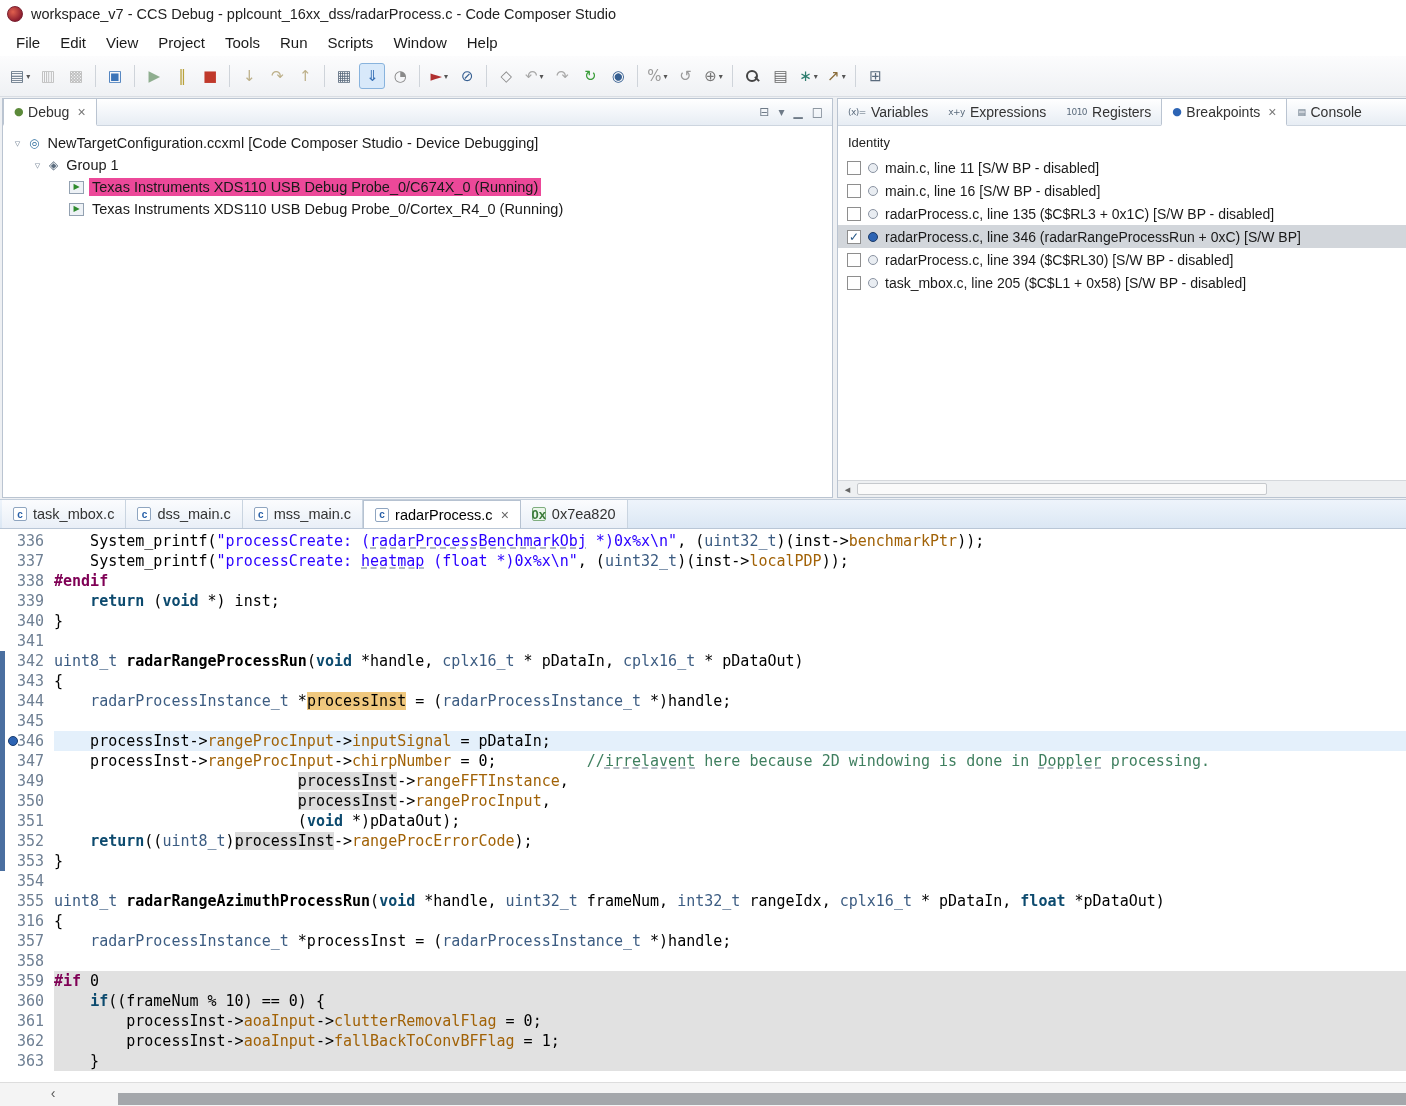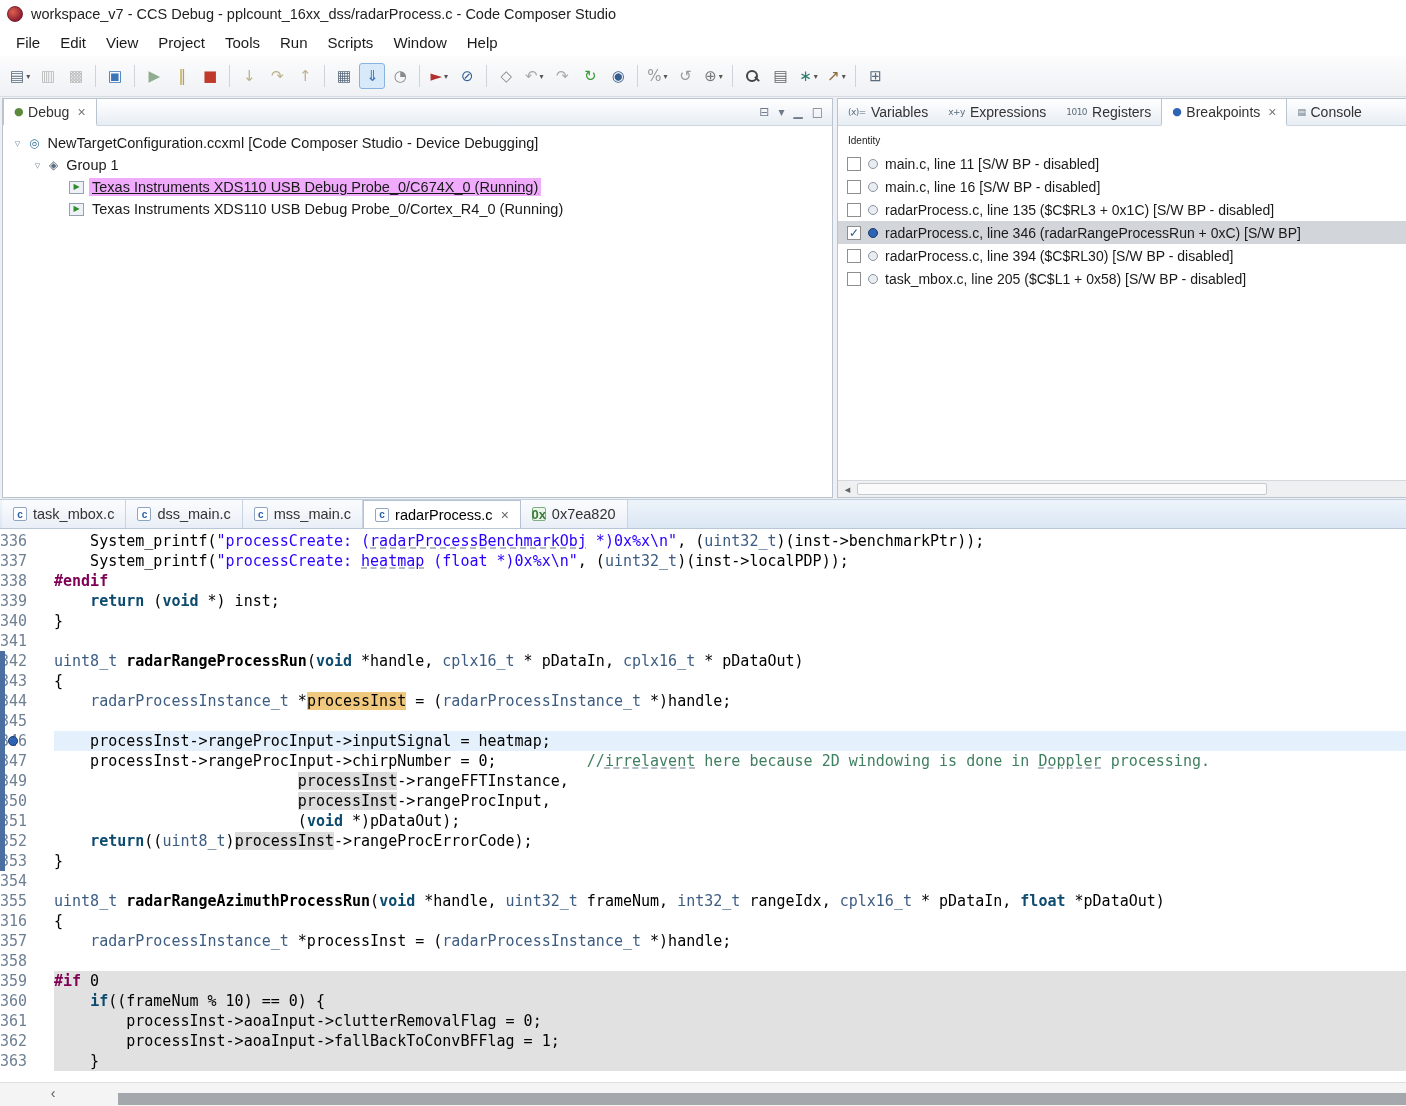--- a/index.html
+++ b/index.html
@@ -34,24 +34,24 @@
   .tclose { margin-left:3px; color:#777; font-size:14px; line-height:1; }
   .vt-actions { margin-left:auto; display:flex; align-items:center; gap:9px; padding-right:9px; color:#6e7a87; font-size:12px; font-family:"DejaVu Sans",sans-serif; }
 
   
   .tree { padding-top:6px; font-size:14.5px; }
   .tree-row { height:22px; display:flex; align-items:center; gap:5px; }
   .chev { width:13px; color:#8a97a6; font-size:11px; text-align:center; font-family:"DejaVu Sans",sans-serif; }
   .ticon { font-size:12px; font-family:"DejaVu Sans",sans-serif; line-height:1; }
   .ticon.device-chip { display:inline-flex; width:15px; height:13px; background:#eef2f6; border:1px solid #93a1b1; font-size:8px; align-items:center; justify-content:center; }
   .tlabel { padding:1px 3px; }
-  .tlabel.sel { background:#f0abfc;text-decoration:underline; }
-
-  
-  .bp-header { padding:9px 0 6px 10px; font-size:10px; color:#222; }
+  .tlabel.sel { background:#ec4899; }
+
+  
+  .bp-header { padding:9px 0 6px 10px; font-size:13px; color:#222; }
   .bp-row { height:23px; display:flex; align-items:center; gap:7px; padding-left:9px; font-size:14px; }
   .bp-row.sel { background:#d2d6db; }
   .cb { width:14px; height:14px; border:1px solid #8e8e8e; background:#fff; font-size:12px; line-height:12px; text-align:center; color:#2d5c8a; flex:0 0 auto; }
   .bpicon { width:10px; height:10px; border-radius:50%; border:1px solid #8a93a1; background:#e9edf2; flex:0 0 auto; }
   .bpicon.en { background:#2d64b4; border-color:#1c3a66; }
   .rp-scroll { position:absolute; left:0; right:0; bottom:0; height:17px; background:#eef0f2; border-top:1px solid #d5d8dc; }
   .rp-arrow { position:absolute; left:2px; top:2px; width:15px; height:12px; text-align:center; color:#666; font-size:11px; font-family:"DejaVu Sans",sans-serif; }
   .rp-thumb { position:absolute; left:19px; width:410px; top:2px; bottom:2px; background:#fafafa; border:1px solid #c6c9cd; border-radius:2px; }
 
   
@@ -59,32 +59,32 @@
   .etabbar { height:30px; background:linear-gradient(#eef4fb,#dbe7f4); border-top:1px solid #c3cedb; border-bottom:1px solid #b9c6d6; display:flex; align-items:stretch; padding-left:2px; font-size:14.5px; }
   .etab { display:flex; align-items:center; gap:6px; padding:0 11px; color:#333; border-right:1px solid #c9d4e0; background:linear-gradient(#fbfcfe,#e9eff7); }
   .etab.active { background:#fff; border:1px solid #b6c2d1; border-bottom:none; color:#000; }
   .eticon { width:14px; height:14px; display:inline-flex; align-items:center; justify-content:center; font-size:10px; font-weight:bold; border-radius:2px; flex:0 0 auto; }
   .eticon.c-file { background:#fff; border:1px solid #8fa5c0; color:#2860a8; }
   .eticon.disassembly { background:#eaf5ea; border:1px solid #7fae7f; color:#3a7a3a; font-size:13px; }
   .etclose { color:#666; font-size:14px; margin-left:2px; line-height:1; }
 
   .code { position:relative; height:552px; overflow:hidden; background:#fff; font-family:"DejaVu Sans Mono",monospace; font-size:15px; line-height:20px; padding-top:2px; }
   .line { position:relative; height:20px; display:flex; white-space:pre; }
-  .gutter { flex:0 0 54px; text-align:left; padding-right:10px; color:#6e7f93; }
+  .gutter { flex:0 0 54px; text-align:right; padding-right:10px; color:#6e7f93; }
   .lbody { flex:1 0 auto; color:#000; }
   .line.current .lbody { background:#e4f0fb; }
   .line.inactive .lbody { background:#e1e1e1; }
   .line.range::before { content:""; position:absolute; left:0; top:0; bottom:0; width:5px; background:#4a6fa0; }
   .bp-dot { position:absolute; left:8px; top:5px; width:10px; height:10px; border-radius:50%; background:#2d64b4; border:1px solid #1a3c6e; }
 
   .c-kw   { color:#0c4a6e; font-weight:bold; }
   .c-pre  { color:#7f0055; font-weight:bold; }
   .c-str  { color:#2a00ff; }
   .c-com  { color:#3f7f5f; }
-  .c-mem  { color:#000000;margin-top:16px; }
+  .c-mem  { color:#a16207;margin-top:16px; }
   .c-type { color:#3c5c82; }
   .c-fn   { font-weight:bold; color:#000; }
   .c-call { color:#000080; font-style:italic; }
   .c-occ  { background:#dcdcdc; }
   .c-occw { background:#f0c87e; }
   .c-sp   { text-decoration:underline; text-decoration-style:dashed; text-decoration-color:#9aa5b1; text-underline-offset:2px; }
 
   .escroll { position:absolute; left:0; right:0; bottom:0; height:24px; background:#f4f4f4; border-top:1px solid #ddd; }
   .e-arrow { position:absolute; left:44px; top:2px; width:18px; height:16px; text-align:center; color:#555; font-size:14px; }
   .e-thumb { position:absolute; left:118px; right:0; bottom:1px; height:12px; background:#a4a7ab; }
@@ -345,21 +345,21 @@
           <div class="line"><span class="gutter">336</span><span class="lbody"><span class="c-p">    System_printf(</span><span class="c-str">"processCreate: (</span><span class="c-str c-sp">radarProcessBenchmarkObj</span><span class="c-str"> *)0x%x\n"</span><span class="c-p">, (</span><span class="c-type">uint32_t</span><span class="c-p">)(inst-&gt;</span><span class="c-mem">benchmarkPtr</span><span class="c-p">));</span></span></div>
           <div class="line"><span class="gutter">337</span><span class="lbody"><span class="c-p">    System_printf(</span><span class="c-str">"processCreate: </span><span class="c-str c-sp">heatmap</span><span class="c-str"> (float *)0x%x\n"</span><span class="c-p">, (</span><span class="c-type">uint32_t</span><span class="c-p">)(inst-&gt;</span><span class="c-mem">localPDP</span><span class="c-p">));</span></span></div>
           <div class="line"><span class="gutter">338</span><span class="lbody"><span class="c-pre">#endif</span></span></div>
           <div class="line"><span class="gutter">339</span><span class="lbody"><span class="c-p">    </span><span class="c-kw">return</span><span class="c-p"> (</span><span class="c-kw">void</span><span class="c-p"> *) inst;</span></span></div>
           <div class="line"><span class="gutter">340</span><span class="lbody"><span class="c-p">}</span></span></div>
           <div class="line"><span class="gutter">341</span><span class="lbody"></span></div>
           <div class="line range"><span class="gutter">342</span><span class="lbody"><span class="c-type">uint8_t</span><span class="c-p"> </span><span class="c-fn">radarRangeProcessRun</span><span class="c-p">(</span><span class="c-kw">void</span><span class="c-p"> *handle, </span><span class="c-type">cplx16_t</span><span class="c-p"> * pDataIn, </span><span class="c-type">cplx16_t</span><span class="c-p"> * pDataOut)</span></span></div>
           <div class="line range"><span class="gutter">343</span><span class="lbody"><span class="c-p">{</span></span></div>
           <div class="line range"><span class="gutter">344</span><span class="lbody"><span class="c-p">    </span><span class="c-type">radarProcessInstance_t</span><span class="c-p"> *</span><span class="c-occw">processInst</span><span class="c-p"> = (</span><span class="c-type">radarProcessInstance_t</span><span class="c-p"> *)handle;</span></span></div>
           <div class="line range"><span class="gutter">345</span><span class="lbody"></span></div>
-          <div class="line current range"><span class="gutter">346</span><span class="bp-dot"></span><span class="lbody"><span class="c-p">    processInst-&gt;</span><span class="c-mem">rangeProcInput</span><span class="c-p">-&gt;</span><span class="c-mem">inputSignal</span><span class="c-p"> = heatmap;</span></span></div>
+          <div class="line current range"><span class="gutter">346</span><span class="bp-dot"></span><span class="lbody"><span class="c-p">    processInst-&gt;</span><span class="c-mem">rangeProcInput</span><span class="c-p">-&gt;</span><span class="c-mem">inputSignal</span><span class="c-p"> = pDataIn;</span></span></div>
           <div class="line range"><span class="gutter">347</span><span class="lbody"><span class="c-p">    processInst-&gt;</span><span class="c-mem">rangeProcInput</span><span class="c-p">-&gt;</span><span class="c-mem">chirpNumber</span><span class="c-p"> = 0;          </span><span class="c-com">//</span><span class="c-com c-sp">irrelavent</span><span class="c-com"> here because 2D windowing is done in </span><span class="c-com c-sp">Doppler</span><span class="c-com"> processing.</span></span></div>
           <div class="line range"><span class="gutter">349</span><span class="lbody"><span class="c-p">                           </span><span class="c-occ">processInst</span><span class="c-p">-&gt;</span><span class="c-mem">rangeFFTInstance</span><span class="c-p">,</span></span></div>
           <div class="line range"><span class="gutter">350</span><span class="lbody"><span class="c-p">                           </span><span class="c-occ">processInst</span><span class="c-p">-&gt;</span><span class="c-mem">rangeProcInput</span><span class="c-p">,</span></span></div>
           <div class="line range"><span class="gutter">351</span><span class="lbody"><span class="c-p">                           (</span><span class="c-kw">void</span><span class="c-p"> *)pDataOut);</span></span></div>
           <div class="line range"><span class="gutter">352</span><span class="lbody"><span class="c-p">    </span><span class="c-kw">return</span><span class="c-p">((</span><span class="c-type">uint8_t</span><span class="c-p">)</span><span class="c-occ">processInst</span><span class="c-p">-&gt;</span><span class="c-mem">rangeProcErrorCode</span><span class="c-p">);</span></span></div>
           <div class="line range"><span class="gutter">353</span><span class="lbody"><span class="c-p">}</span></span></div>
           <div class="line"><span class="gutter">354</span><span class="lbody"></span></div>
           <div class="line"><span class="gutter">355</span><span class="lbody"><span class="c-type">uint8_t</span><span class="c-p"> </span><span class="c-fn">radarRangeAzimuthProcessRun</span><span class="c-p">(</span><span class="c-kw">void</span><span class="c-p"> *handle, </span><span class="c-type">uint32_t</span><span class="c-p"> frameNum, </span><span class="c-type">int32_t</span><span class="c-p"> rangeIdx, </span><span class="c-type">cplx16_t</span><span class="c-p"> * pDataIn, </span><span class="c-kw">float</span><span class="c-p"> *pDataOut)</span></span></div>
           <div class="line"><span class="gutter">316</span><span class="lbody"><span class="c-p">{</span></span></div>
           <div class="line"><span class="gutter">357</span><span class="lbody"><span class="c-p">    </span><span class="c-type">radarProcessInstance_t</span><span class="c-p"> *processInst = (</span><span class="c-type">radarProcessInstance_t</span><span class="c-p"> *)handle;</span></span></div>

